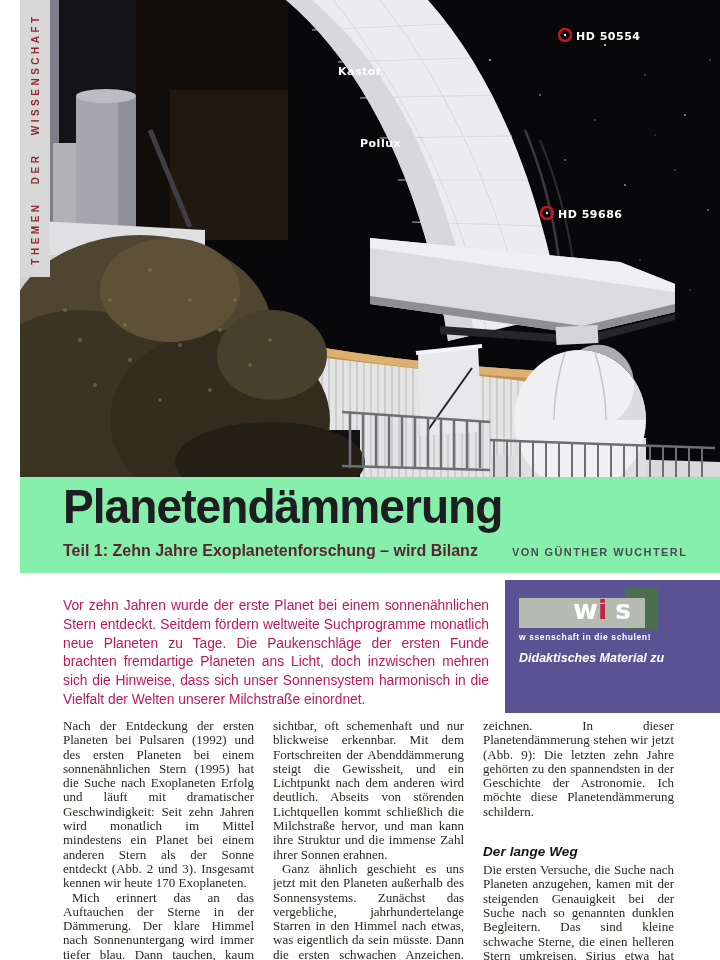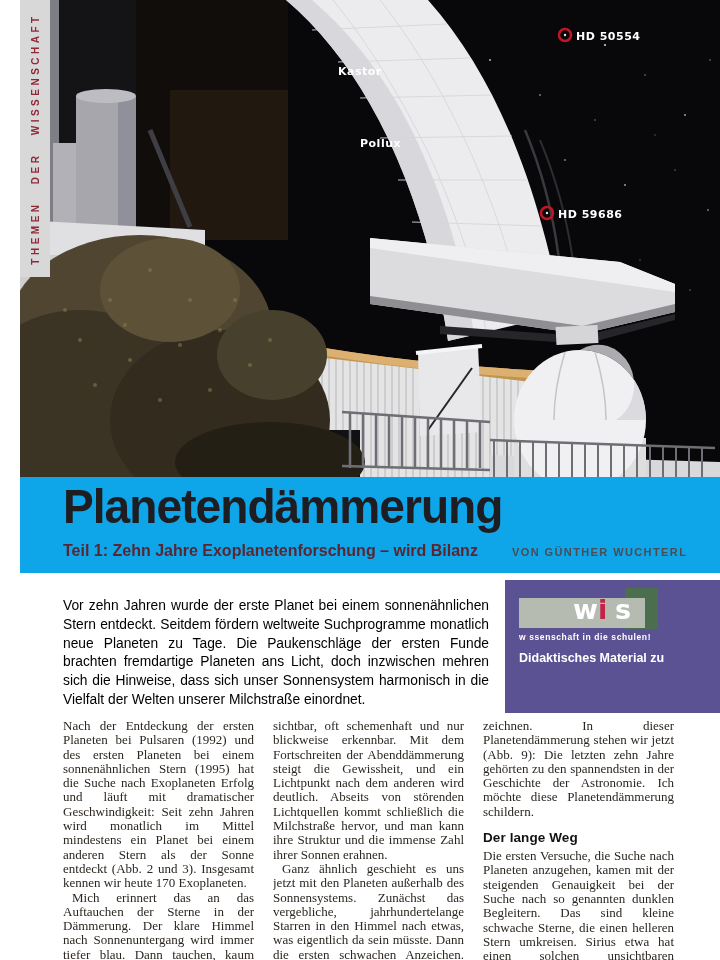--- a/index.html
+++ b/index.html
@@ -10,54 +10,54 @@
   .strip{position:absolute;left:20px;top:0;width:30px;height:277px;background:#d8d8d8;}
   .strip-label{position:absolute;left:50%;top:50%;transform:translate(-50%,-50%) rotate(180deg);
         writing-mode:vertical-rl;white-space:nowrap;
         font-size:10px;font-weight:bold;letter-spacing:3.5px;word-spacing:11px;color:#8e2a38;}
 
   
   .photo{position:absolute;left:20px;top:0;width:700px;height:477px;background:#08080a;}
   .photo svg{display:block;}
 
   
-  .header-band{position:absolute;left:20px;top:477px;width:700px;height:96px;background:#0ea5e9;}
+  .header-band{position:absolute;left:20px;top:477px;width:700px;height:96px;background:#86efac;}
   .title{position:absolute;left:43px;top:2px;font-size:48px;font-weight:bold;color:#1e1e22;
          letter-spacing:-1px;transform:scaleX(.96);transform-origin:left top;white-space:nowrap;}
   .subtitle{position:absolute;left:43px;bottom:13px;font-size:16px;font-weight:bold;color:#5a2630;white-space:nowrap;}
   .byline{position:absolute;left:492px;bottom:15px;font-size:11px;font-weight:bold;
           letter-spacing:1.4px;color:#4c4c52;white-space:nowrap;}
 
   
   .intro{position:absolute;left:63px;top:597px;width:426px;font-size:13.8px;line-height:18.8px;
-         color:#000000;font-weight:500;text-align:justify;}
+         color:#be185d;font-weight:500;text-align:justify;}
 
   
   .wis-box{position:absolute;left:505px;top:580px;width:215px;height:133px;background:#5b5294;}
   .wis-green{position:absolute;left:120px;top:8px;width:33px;height:41px;background:#4b6e4e;}
   .wis-bar{position:absolute;left:14px;top:18px;width:126px;height:30px;background:#b6bbb2;}
   .wis-letters{position:absolute;left:0;top:14px;width:100%;height:36px;
                font-size:27px;font-weight:bold;font-family:"DejaVu Sans",sans-serif;}
   .wis-letters span{position:absolute;top:0;}
   .wis-w{left:68px;color:#ffffff;}
   .wis-i{left:93px;color:#c02446;}
   .wis-s{left:110px;color:#ffffff;}
   .wis-tagline{position:absolute;left:14px;top:52px;font-size:8.5px;font-weight:bold;
                letter-spacing:.6px;color:#ffffff;white-space:nowrap;}
   .wis-tagline .red-i{color:#d0314e;}
   .wis-lines{position:absolute;left:14px;top:70px;font-size:12.5px;font-weight:bold;
-             line-height:16.5px;color:#ffffff;white-space:nowrap;}
+             line-height:16.5px;color:#ffffff;white-space:nowrap;font-style:italic;}
   .wis-url{color:#ffffff;text-decoration:none;cursor:pointer;}
 
   
   .col{position:absolute;top:719px;width:191px;height:241px;overflow:hidden;}
   .col1{left:63px;} .col2{left:273px;} .col3{left:483px;}
   .col h3{margin:0 0 4px 0;font-size:13.5px;font-weight:bold;color:#121212;
           font-family:"Liberation Sans",sans-serif;letter-spacing:.1px;}
-  .col h3.later{margin-top:11px;}
+  .col h3.later{margin-top:25px;font-style:italic;}
   .col p{margin:0;font-family:"Liberation Serif",serif;font-size:13px;line-height:14.3px;
          text-align:justify;color:#2b2620;}
   .col p.indent{text-indent:9px;}
 </style>
 </head>
 <body>
 
 <div class="page">
 
   <div class="photo">

